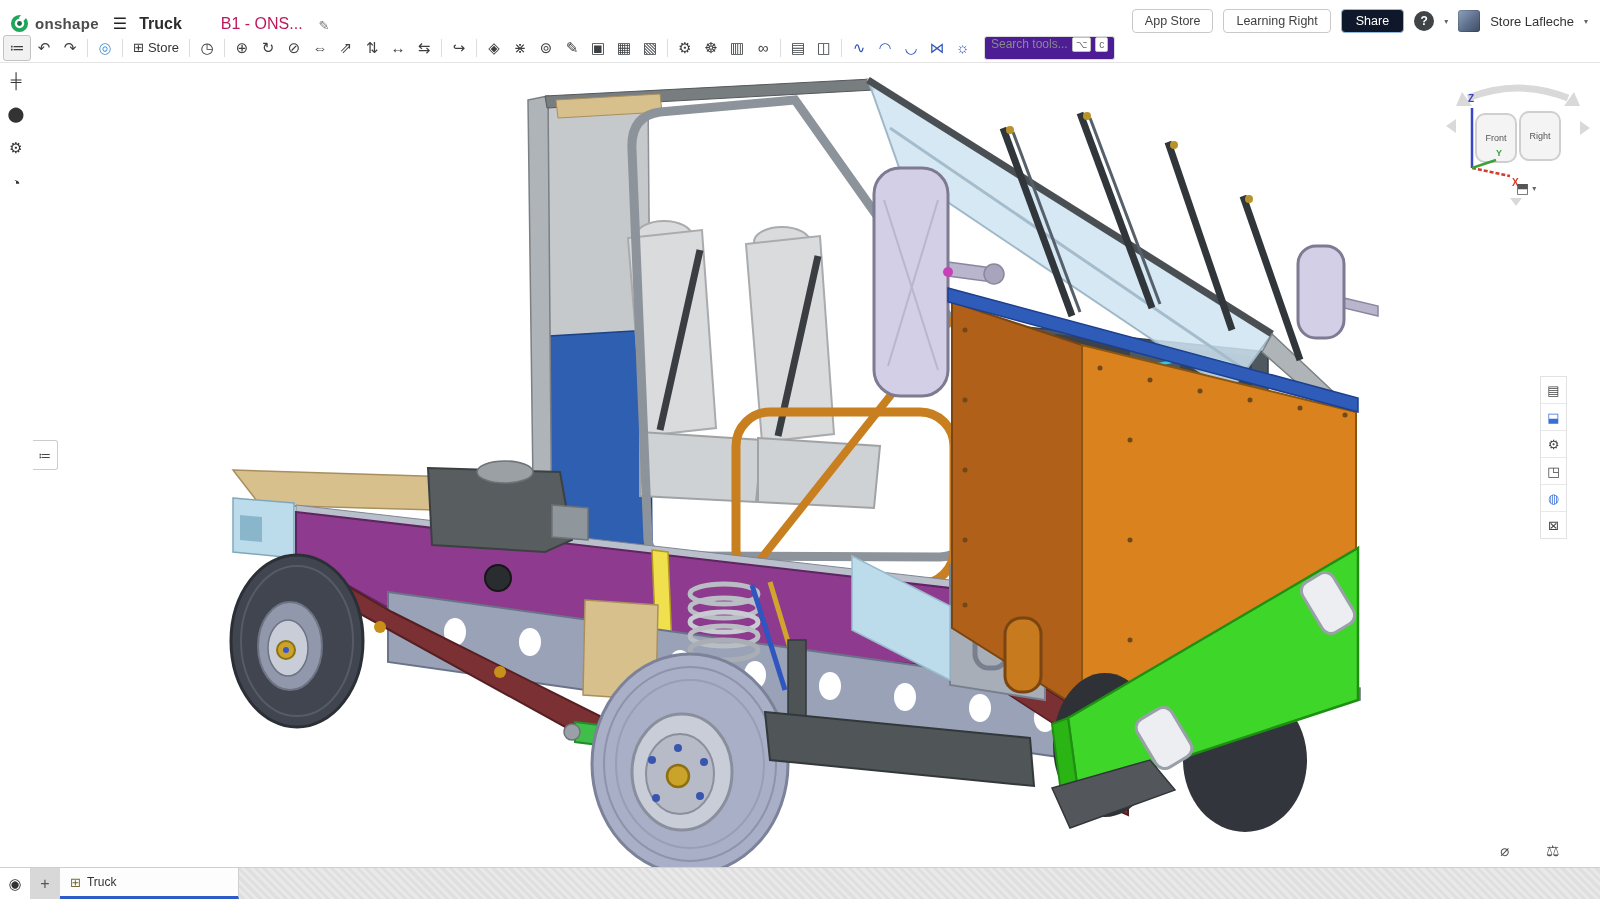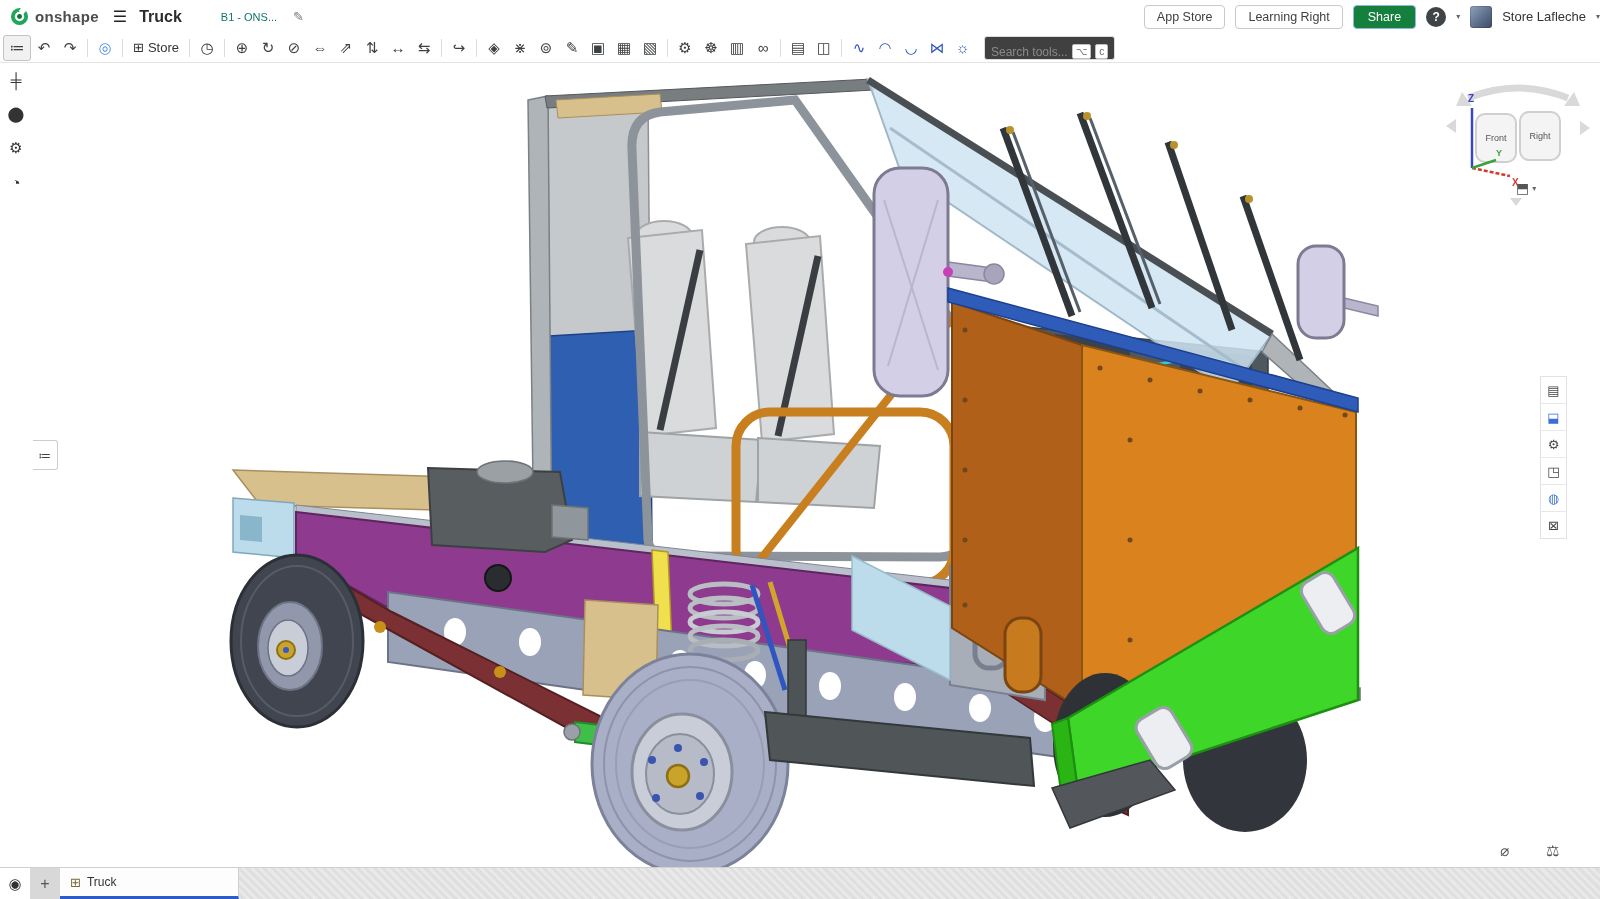--- a/index.html
+++ b/index.html
@@ -1,44 +1,44 @@
 <!DOCTYPE html>
 <html><head>
 <meta charset="utf-8">
 <style>
   html,body{margin:0;padding:0;background:#fff;width:1600px;height:899px;overflow:hidden;
     font-family:"Liberation Sans","DejaVu Sans",sans-serif;-webkit-font-smoothing:antialiased;}
   
-  #topbar{position:absolute;left:0;top:0;width:1600px;height:33px;background:#fff;display:flex;align-items:center;z-index:5;}
+  #topbar{position:absolute;left:0;top:0;width:1600px;height:33px;background:#fff;display:flex;align-items:flex-end;z-index:5;}
   .logo-wrap{display:flex;align-items:center;gap:6px;margin-left:10px;}
   .logo-text{font-size:15px;color:#4c4c4c;font-weight:600;letter-spacing:.3px;}
   .hamburger{font-size:16px;color:#222;margin-left:14px;cursor:pointer;}
   .doc-title{font-size:16px;font-weight:bold;color:#2d2d2d;margin-left:12px;}
-  .doc-meta{font-size:11px;color:#0f766e;margin-left:7px;padding-left:32px;}
+  .doc-meta{font-size:16px;color:#be185d;margin-left:7px;padding-left:32px;}
   .edit-ic{font-size:13px;color:#777;margin-left:16px;}
-  .top-right{margin-left:auto;display:flex;align-items:center;gap:10px;}
+  .top-right{margin-left:auto;display:flex;align-items:center;gap:10px;margin-right:12px;}
   .pill-btn{border:1px solid #c9c9c9;border-radius:4px;background:#fff;color:#3f3f3f;font-size:12.5px;
     padding:4px 12px;line-height:14px;cursor:pointer;}
-  .share-btn{background:#15803d;border:1px solid #93b8e0;color:#fff;font-size:12.5px;border-radius:4px;padding:4px 14px;cursor:pointer;}
+  .share-btn{background:#0f172a;border:1px solid #93b8e0;color:#fff;font-size:12.5px;border-radius:4px;padding:4px 14px;cursor:pointer;}
   .help-circle{width:20px;height:20px;border-radius:50%;background:#3f4449;color:#fff;font-size:12px;font-weight:bold;
     display:flex;align-items:center;justify-content:center;cursor:pointer;}
   .caret{font-size:8px;color:#666;}
   .avatar{width:22px;height:22px;border-radius:3px;background:linear-gradient(135deg,#8fa3bd 0%,#5d6f8c 55%,#3e4c63 100%);
     box-shadow:inset 0 0 0 1px rgba(0,0,0,.15);cursor:pointer;}
   .user-name{font-size:13px;color:#333;cursor:pointer;}
   
   #toolbar{position:absolute;left:0;top:33px;width:1600px;height:29px;background:#fff;border-bottom:1px solid #e4e4e4;
     display:flex;align-items:center;z-index:5;}
   .tb{min-width:26px;height:24px;display:flex;align-items:center;justify-content:center;font-size:15px;color:#3c4043;cursor:pointer;}
   .tb.boxed{border:1px solid #c3c3c3;background:#f1f1f1;border-radius:3px;margin-left:3px;}
   .tb.blue{color:#4a90d9;}
   .tb.blueish{color:#2f55c0;}
   .tdiv{width:1px;height:18px;background:#dcdcdc;margin:0 4px;}
   .insert-btn{display:flex;align-items:center;gap:4px;font-size:13px;color:#333;padding:0 6px;cursor:pointer;}
-  .search-tools{display:flex;align-items:flex-end;gap:4px;background:#404040;border:1px solid #dcdcdc;border-radius:3px;
+  .search-tools{display:flex;align-items:flex-start;gap:4px;background:#4c1d95;border:1px solid #dcdcdc;border-radius:3px;
     height:22px;padding:0 6px;margin-left:8px;cursor:text;}
   .search-tools .ph{font-size:12px;color:#8a8a8a;}
   .key{border:1px solid #c0c0c0;background:#fff;border-radius:2px;font-size:10px;color:#666;padding:1px 3px;line-height:11px;}
   
   #leftrail{position:absolute;left:0;top:68px;width:32px;display:flex;flex-direction:column;align-items:center;gap:10px;z-index:4;}
   .lr{width:24px;height:24px;display:flex;align-items:center;justify-content:center;font-size:15px;color:#333;cursor:pointer;}
   #flyout-tab{position:absolute;left:33px;top:440px;width:24px;height:28px;background:#fff;border:1px solid #ccc;border-left:none;
     border-radius:0 3px 3px 0;display:flex;align-items:center;justify-content:center;font-size:13px;color:#444;cursor:pointer;z-index:4;}
   
   #rightrail{position:absolute;right:33px;top:376px;width:25px;background:#fff;border:1px solid #e2e2e2;z-index:4;}

